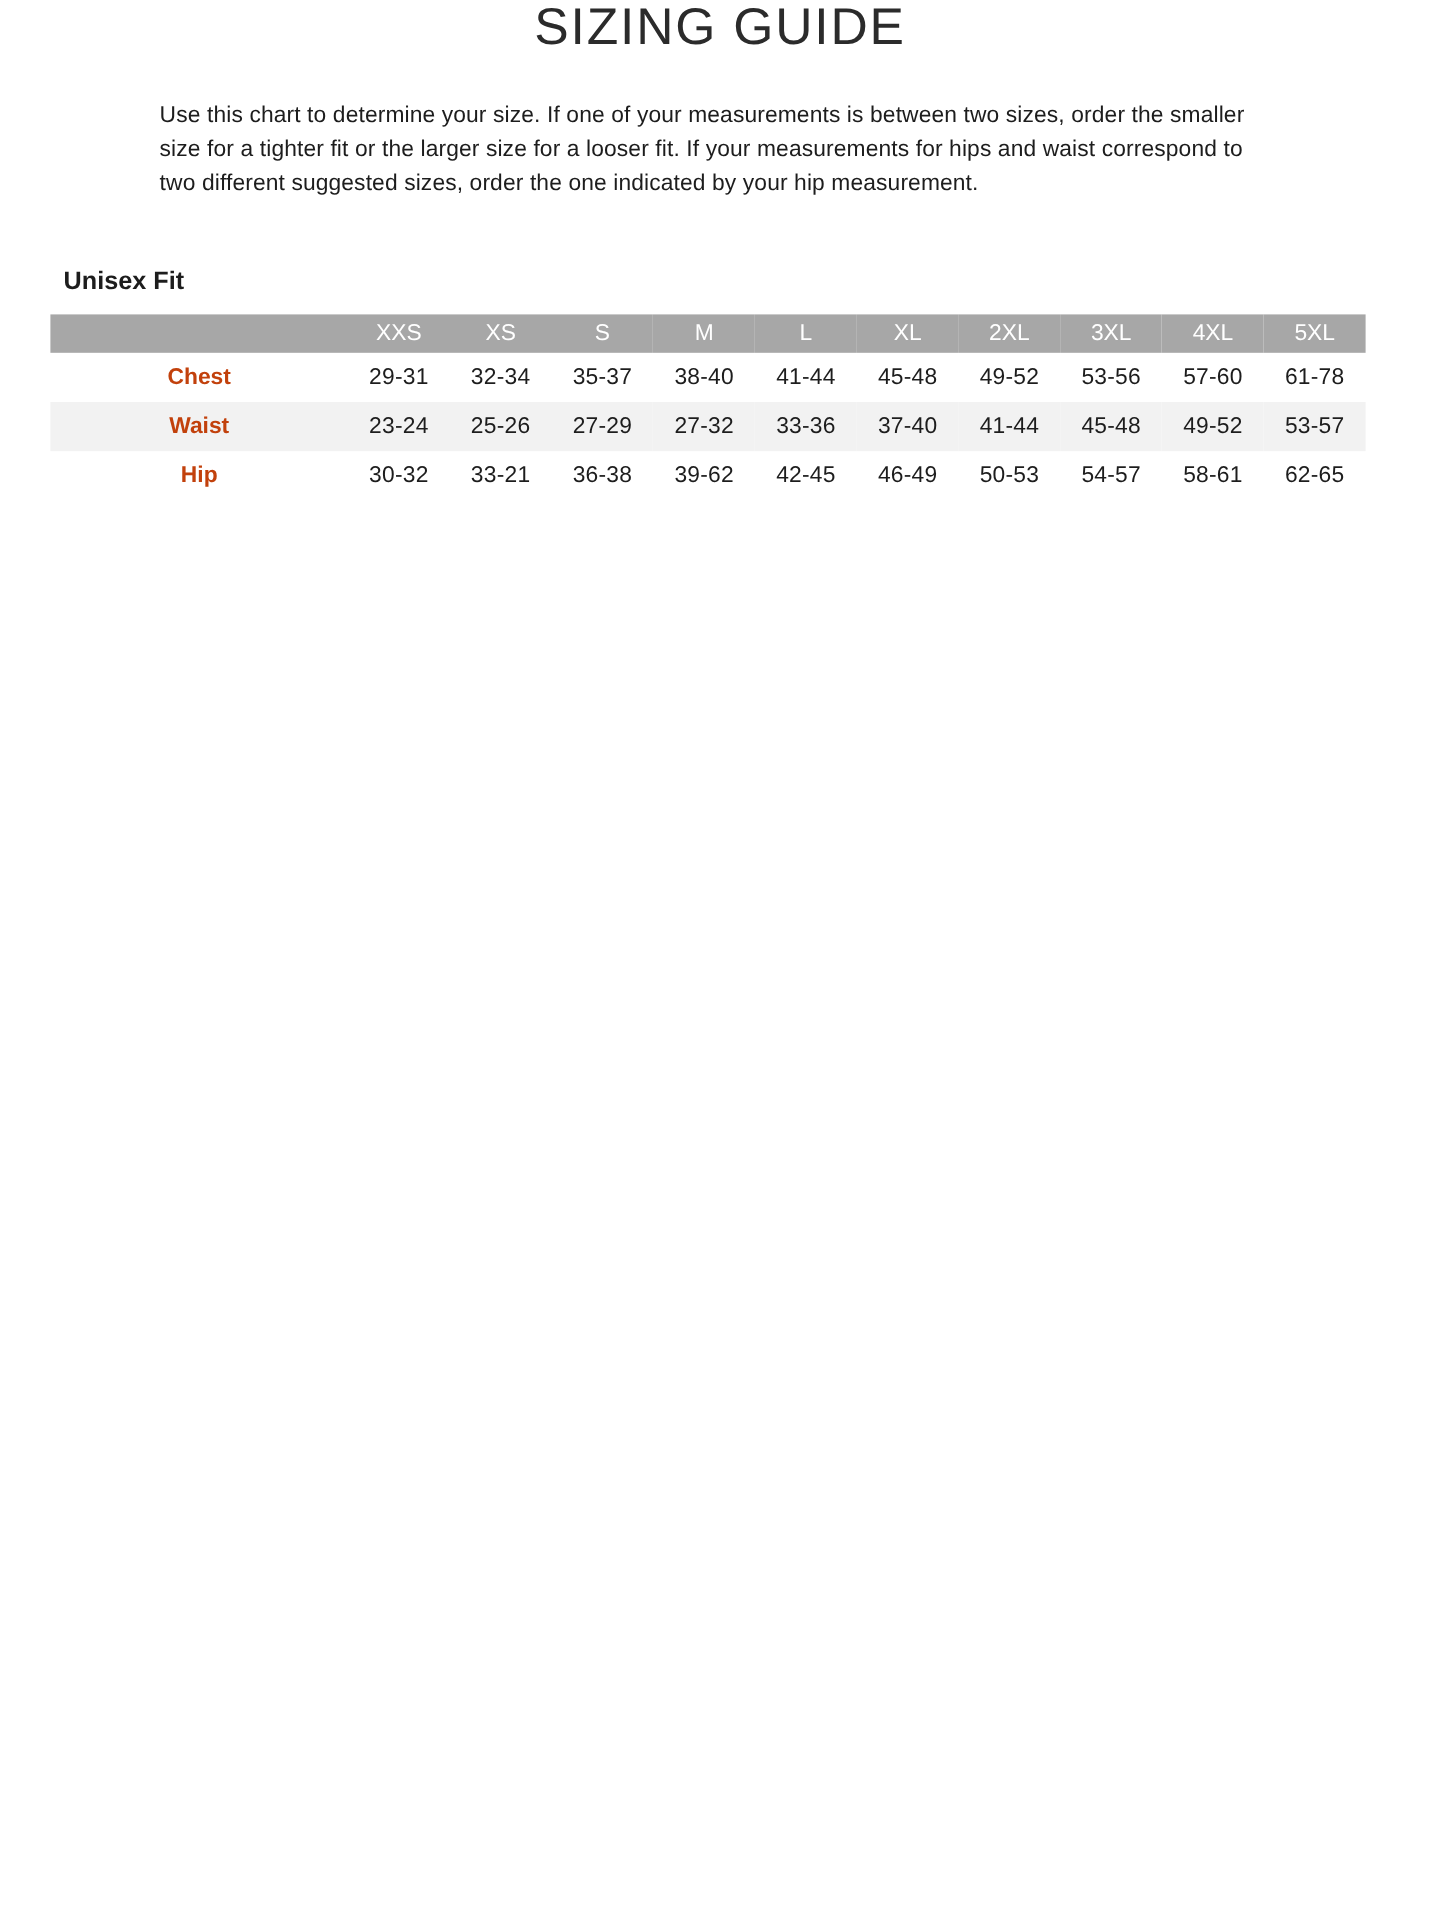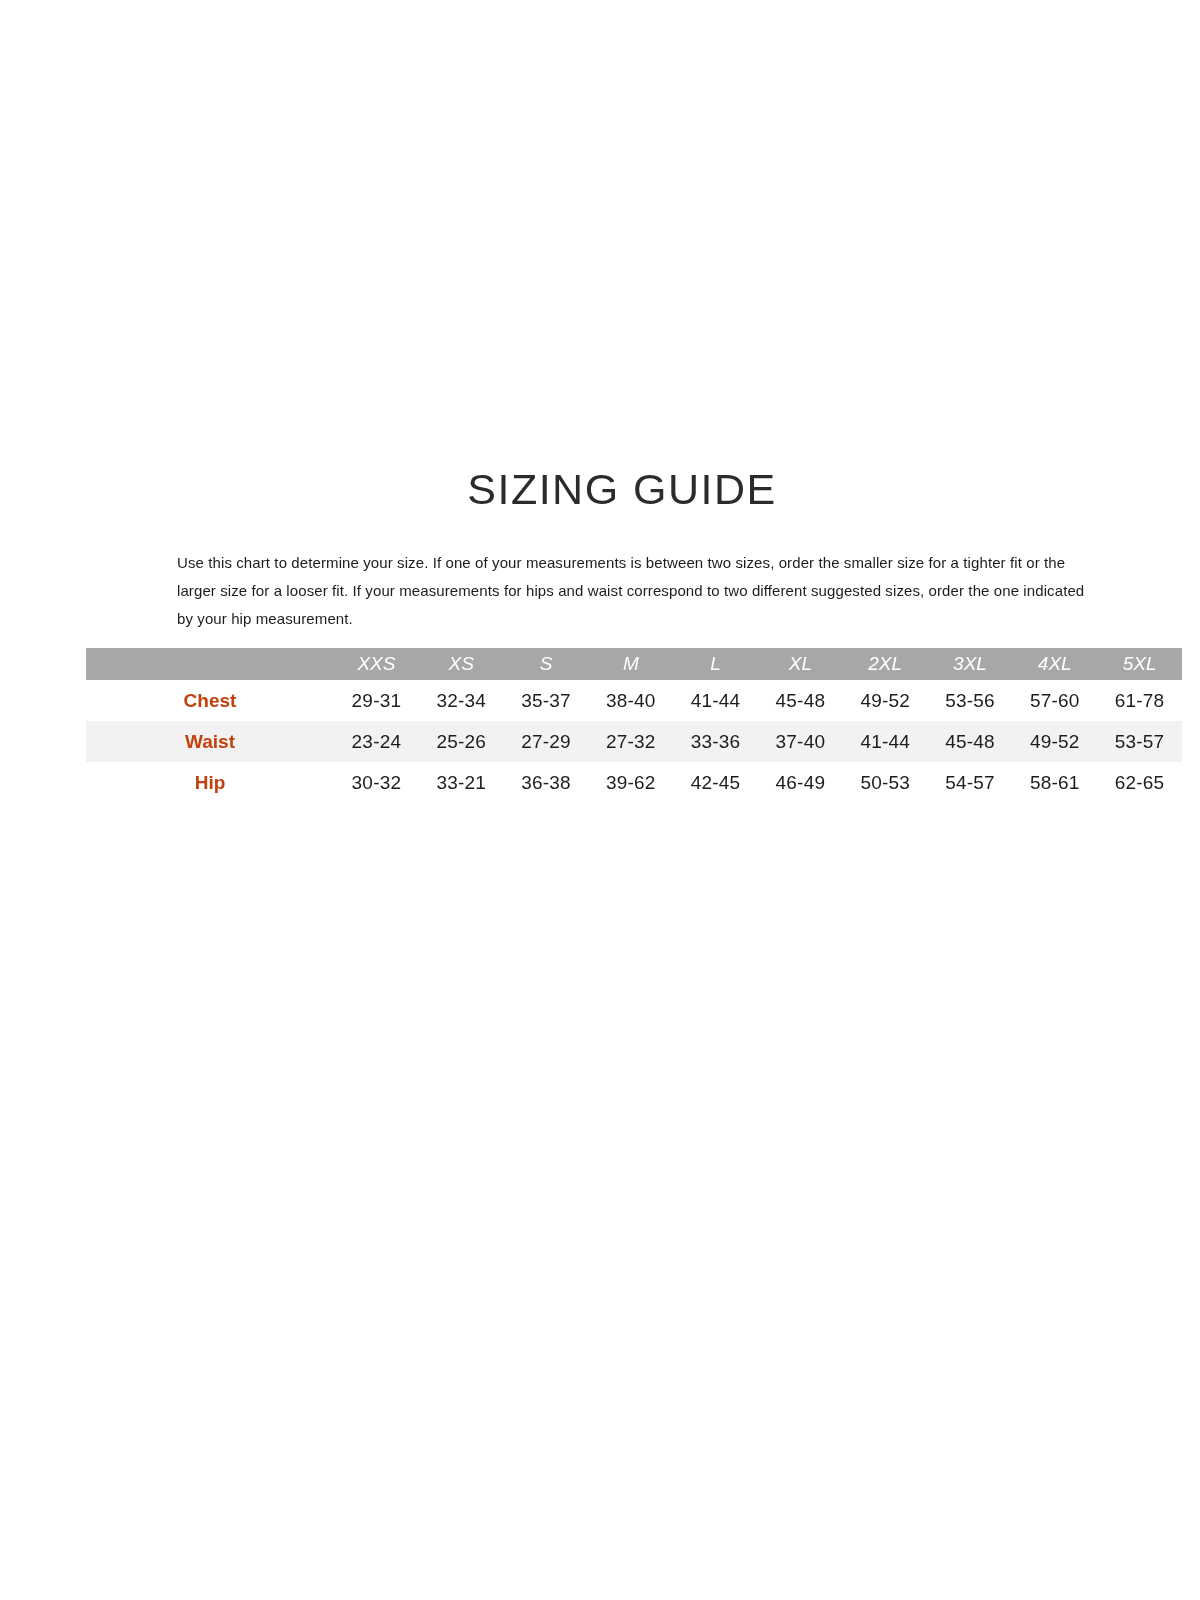--- a/index.html
+++ b/index.html
@@ -14,36 +14,34 @@
     padding: 0;
     background: #ffffff;
   }
   body {
     width: 1200px;
     min-height: 1600px;
     font-family: "Liberation Sans", sans-serif;
     color: var(--text);
   }
   .page {
-    padding-top: 466px;
-    margin-left: 44px;
   }
   .guide-title {
     margin: 0;
     text-align: center;
     font-size: 43px;
     font-weight: 500;
     letter-spacing: 1.5px;
     color: #2b2b2b;
     line-height: 1.1;
   }
   .intro-text {
     margin: 36px 0 0 133px;
     width: 924px;
-    font-size: 15px;
+    font-size: 19px;
     line-height: 28px;
     color: #1d1d1d;
     letter-spacing: 0.1px;
   }
   .section-label {
     margin: 56px 0 0 53px;
     font-size: 21px;
     font-weight: bold;
     color: #1d1d1d;
   }
@@ -58,21 +56,20 @@
   table.size-table col.size-col  { width: 84.8px; }
   table.size-table th, table.size-table td {
     padding: 0;
     text-align: center;
     vertical-align: middle;
   }
   tr.header-row {
     background: var(--header-bg);
     color: var(--header-text);
     height: 32px;
-    font-style: italic;
   }
   tr.header-row th {
     font-weight: normal;
     font-size: 19px;
   }
   tr.data-row { height: 41px; }
   tr.data-row.alt { background: var(--alt-row-bg); }
   td.row-label {
     font-weight: bold;
     color: #c2410c;
@@ -84,20 +81,21 @@
 </style>
 </head>
 <body>
 
 <div class="page">
 
   <h1 class="guide-title">SIZING GUIDE</h1>
 
   <p class="intro-text">Use this chart to determine your size. If one of your measurements is between two sizes, order the smaller size for a tighter fit or the larger size for a looser fit. If your measurements for hips and waist correspond to two different suggested sizes, order the one indicated by your hip measurement.</p>
 
+  <div class="section-label">Unisex Fit</div>
 
   <table class="size-table">
     <colgroup>
       <col class="label-col">
       <col class="size-col">
         <col class="size-col">
         <col class="size-col">
         <col class="size-col">
         <col class="size-col">
       <col class="size-col">

